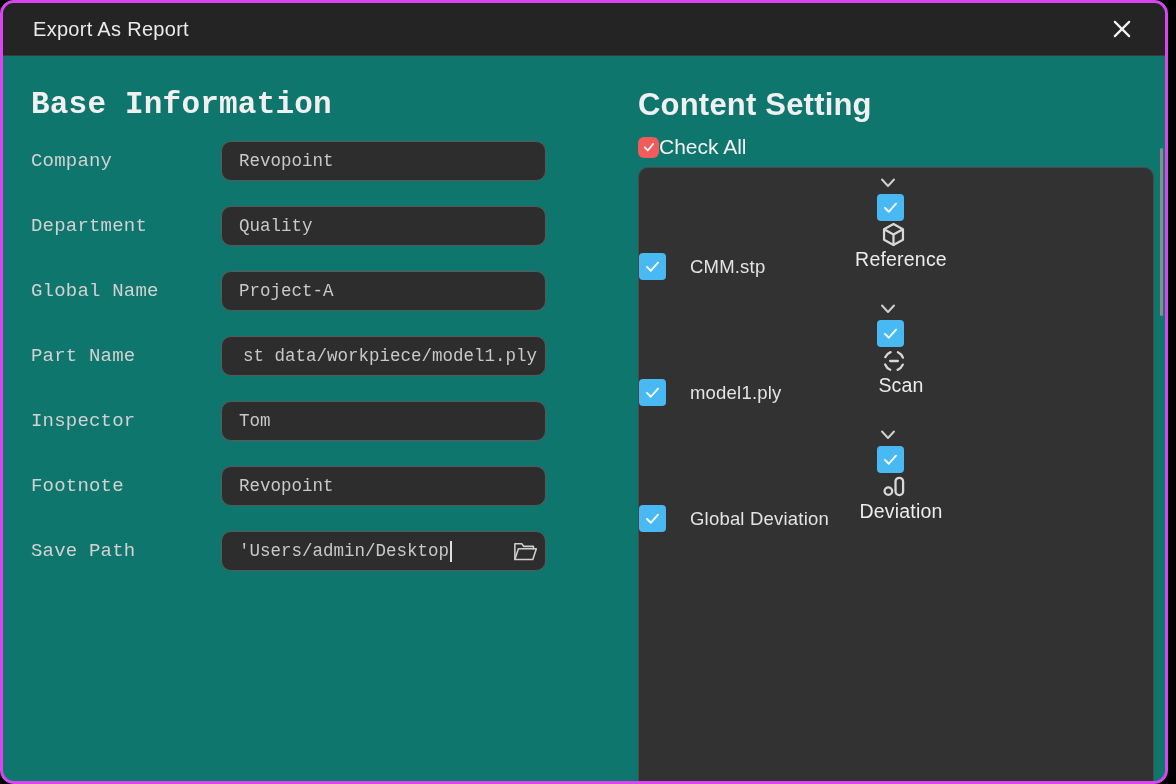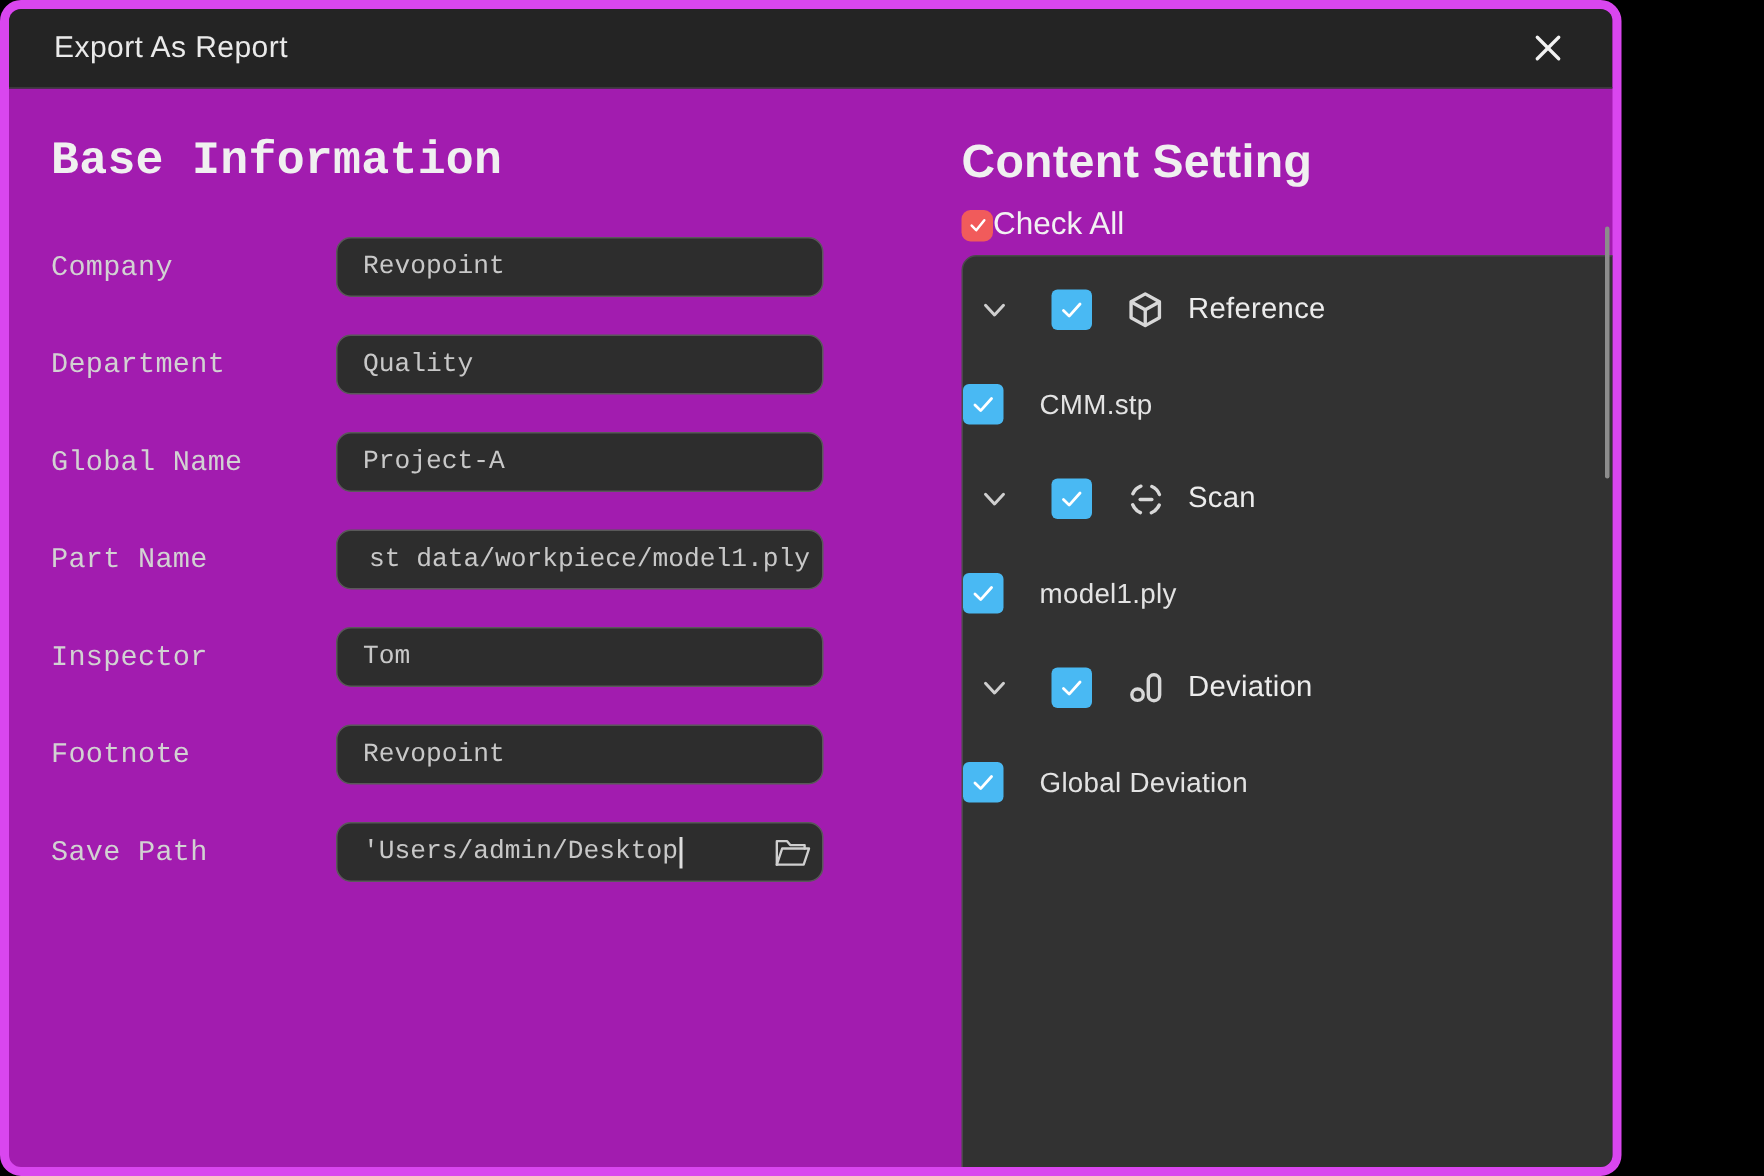--- a/index.html
+++ b/index.html
@@ -1,29 +1,29 @@
 <!DOCTYPE html>
 <html><head>
 <meta charset="utf-8">
 <style>
   html,body{margin:0;padding:0;background:#000;width:1176px;height:784px;
     font-family:"Liberation Sans",sans-serif;-webkit-font-smoothing:antialiased;}
-  .window{position:absolute;left:0;top:0;width:1081px;height:784px;box-sizing:border-box;
-    background:#a21caf;border:6px solid #d946ef;border-radius:14px;overflow:hidden;}
+  .window{position:absolute;left:0;top:0;width:1168px;height:784px;box-sizing:border-box;
+    background:#0f766e;border:3px solid #d946ef;border-radius:14px;overflow:hidden;}
   
   .titlebar{position:relative;height:53px;display:flex;align-items:center;
     padding:0 30px;border-bottom:1px solid #3a3a3a;background:#242424;box-sizing:border-box;}
   .title{font-size:20px;color:#eaeaea;letter-spacing:.3px;}
   .close-btn{margin-left:auto;background:transparent;border:none;padding:2px;cursor:pointer;
     display:flex;align-items:center;justify-content:center;}
   
   .heading{margin:0;font-size:31px;font-weight:700;color:#f0f0f0;letter-spacing:.2px;}
   
   .left-col{position:absolute;left:28px;top:84px;width:560px;font-family:Liberation Mono, monospace;}
-  .fields{margin-top:33px;}
+  .fields{margin-top:19px;}
   .frow{display:flex;align-items:center;height:40px;margin-bottom:25px;}
   .flabel{width:190px;font-size:19px;color:#d2d2d2;letter-spacing:.2px;}
   .input{width:325px;height:40px;box-sizing:border-box;background:#2d2d2d;
     border:1px solid #595959;border-radius:10px;display:flex;align-items:center;
     padding:0 14px 0 17px;color:#c8c8c8;font-size:17.5px;cursor:text;white-space:nowrap;overflow:hidden;}
   .input.align-right{justify-content:flex-end;padding-left:6px;padding-right:8px;}
   .input.savepath{padding-right:7px;}
   .input.savepath .ival{flex:0 1 auto;overflow:hidden;}
   .caret{display:inline-block;width:1.5px;height:21px;background:#dedede;margin:0 3px 0 1px;flex:none;}
   .folder-btn{background:transparent;border:none;padding:0;margin-left:auto;cursor:pointer;
@@ -31,21 +31,21 @@
   
   .right-col{position:absolute;left:635px;top:84px;width:516px;}
   .checkall{margin-top:13px;display:flex;align-items:center;height:22px;
     font-size:21px;color:#f2f2f2;cursor:pointer;}
   .cb{display:flex;align-items:center;justify-content:center;flex:none;cursor:pointer;}
   .cb-red{width:21px;height:21px;border-radius:6px;background:#f15b5b;}
   .cb-blue{width:27px;height:27px;border-radius:4px;background:#49b9f3;}
   .panel{margin-top:9px;width:516px;height:700px;box-sizing:border-box;background:#323232;
     border:1px solid #4a4a4a;border-radius:10px;padding-top:4px;}
   .trow{height:63px;display:flex;align-items:center;cursor:default;}
-  .trow.parent{padding-left:10px;}
+  .trow.parent{padding-left:10px;flex-direction:column;}
   .trow.child{}
   .chev{width:22px;height:22px;margin-right:27px;flex:none;display:flex;align-items:center;
     justify-content:center;cursor:pointer;}
   .trow.parent .cb-blue{margin-right:22px;}
   .trow.child .cb-blue{margin-right:24px;}
   .ticon{width:27px;height:27px;margin-right:15px;flex:none;display:flex;align-items:center;justify-content:center;}
   .tlabel{font-size:19.5px;color:#ececec;letter-spacing:.2px;}
   .trow.child .tlabel{font-size:18.5px;color:#e3e3e3;}
   
   .sb-thumb{position:absolute;right:2px;top:145px;width:3px;height:168px;background:#8c8c8c;border-radius:2px;}

